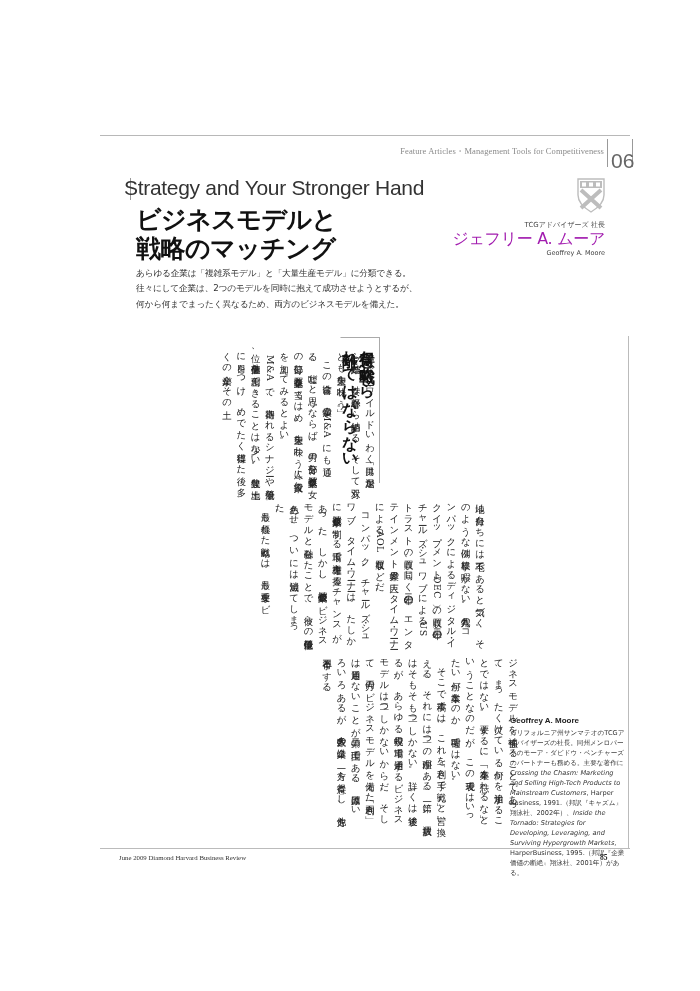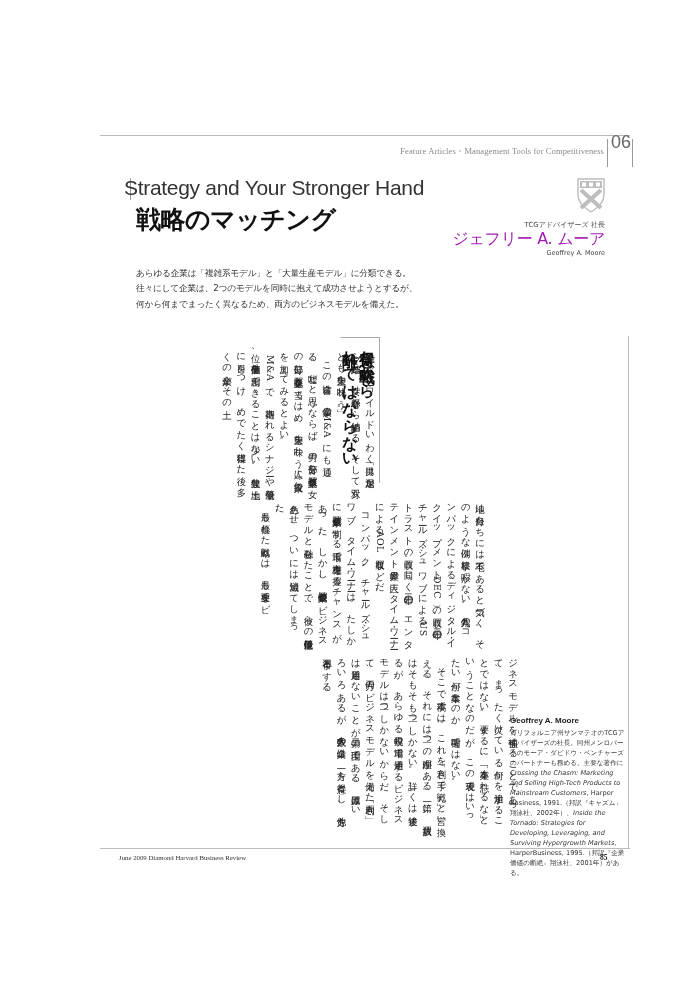--- a/index.html
+++ b/index.html
@@ -1,21 +1,21 @@
 <!DOCTYPE html>
 <html><head>
 <meta charset="utf-8">
 <style>
   html, body { margin:0; padding:0; background:#ffffff; }
   body { width:700px; height:991px; position:relative; overflow:hidden; font-family:"DejaVu Sans", sans-serif; color:#1a1a1a; }
   .page { position:absolute; left:0; top:0; width:700px; height:991px; }
   .top-rule { position:absolute; left:100px; top:135px; width:530px; height:1px; background:#b8b8b8; }
   .section-label { position:absolute; right:96px; top:146px; font-family:Liberation Serif, serif; font-size:8.5px; color:#8a8a8a; letter-spacing:0.1px; white-space:nowrap; }
   .section-num-box { position:absolute; left:607px; top:139px; width:24px; height:28px; border-left:1px solid #999; border-right:1px solid #999; }
-  .section-num { position:absolute; left:611px; top:132px; font-family:"Liberation Sans", sans-serif; font-size:18px; font-weight:300; color:#666;text-align:center; }
+  .section-num { position:absolute; left:611px; top:149px; font-family:"Liberation Sans", sans-serif; font-size:21px; font-weight:300; color:#666;text-align:center; }
   .title-bar { position:absolute; left:130px; top:178px; width:1px; height:22px; background:#999; }
   .en-title { position:absolute; left:124px; top:176px; font-family:"Liberation Sans", sans-serif; font-size:21px; color:#333; letter-spacing:-0.3px; white-space:nowrap; }
   .jp-title { position:absolute; left:136px; top:205px; font-family:"DejaVu Sans", sans-serif; font-weight:bold; font-size:25px; line-height:29px; color:#111; letter-spacing:-0.5px; }
   .crest { position:absolute; left:576px; top:177px; width:30px; height:36px; }
   .author-role { position:absolute; right:95px; top:220px; font-size:7px; color:#444; white-space:nowrap; }
   .author-name { position:absolute; right:95px; top:229px; font-size:16px; color:#a21caf; white-space:nowrap; letter-spacing:-0.3px; }
   .author-en { position:absolute; right:95px; top:249px; font-size:6.5px; color:#444; white-space:nowrap; }
   .lead { position:absolute; left:136px; top:266px; width:320px; font-size:8.7px; line-height:15.3px; color:#333; letter-spacing:-0.2px; }
   .lead div { white-space:nowrap; }
   .pull-box { position:absolute; left:340px; top:337px; width:38px; height:145px; border-top:1px solid #aaa; border-right:1px solid #aaa; border-left:1px solid transparent; }
@@ -38,20 +38,21 @@
 
 <div class="page">
   <div class="top-rule"></div>
   <div class="section-label">Feature Articles・Management Tools for Competitiveness</div>
   <div class="section-num-box"></div>
   <div class="section-num">06</div>
 
   <div class="title-bar"></div>
   <div class="en-title">Strategy and Your Stronger Hand</div>
   <div class="jp-title">
+    <div>ビジネスモデルと</div>
     <div>戦略のマッチング</div>
   </div>
 
   <svg class="crest" viewBox="0 0 30 36">
     <path d="M2 2 H28 V18 C28 27 20 32 15 35 C10 32 2 27 2 18 Z" fill="#ffffff" stroke="#bdbdbd" stroke-width="1.4"></path>
     <rect x="4" y="4" width="22" height="7" fill="#bdbdbd"></rect>
     <rect x="6" y="5.5" width="4" height="4" fill="#fff"></rect>
     <rect x="13" y="5.5" width="4" height="4" fill="#fff"></rect>
     <rect x="20" y="5.5" width="4" height="4" fill="#fff"></rect>
     <path d="M5 13 L25 31 M25 13 L5 31" stroke="#bdbdbd" stroke-width="4"></path>

